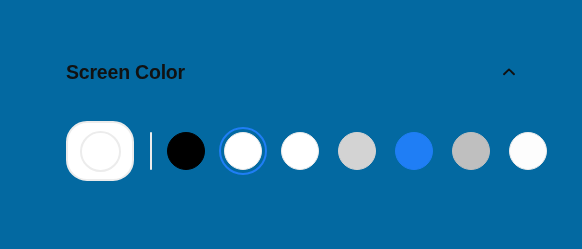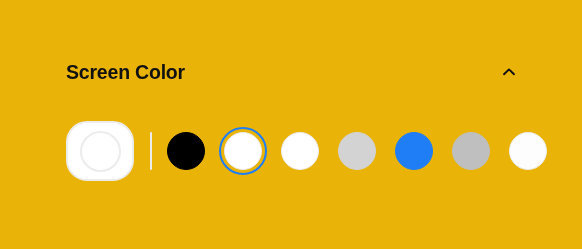--- a/index.html
+++ b/index.html
@@ -12,21 +12,21 @@
     height: 249px;
     font-family: "Liberation Sans", sans-serif;
     -webkit-font-smoothing: antialiased;
     overflow: hidden;
   }
 
   .panel {
     position: relative;
     width: 582px;
     height: 249px;
-    background: #eab308;
+    background: #0369a1;
     box-sizing: border-box;
   }
 
   
   .panel-header {
     position: absolute;
     left: 66px;
     top: 57px;
     width: 452px;
     height: 30px;

